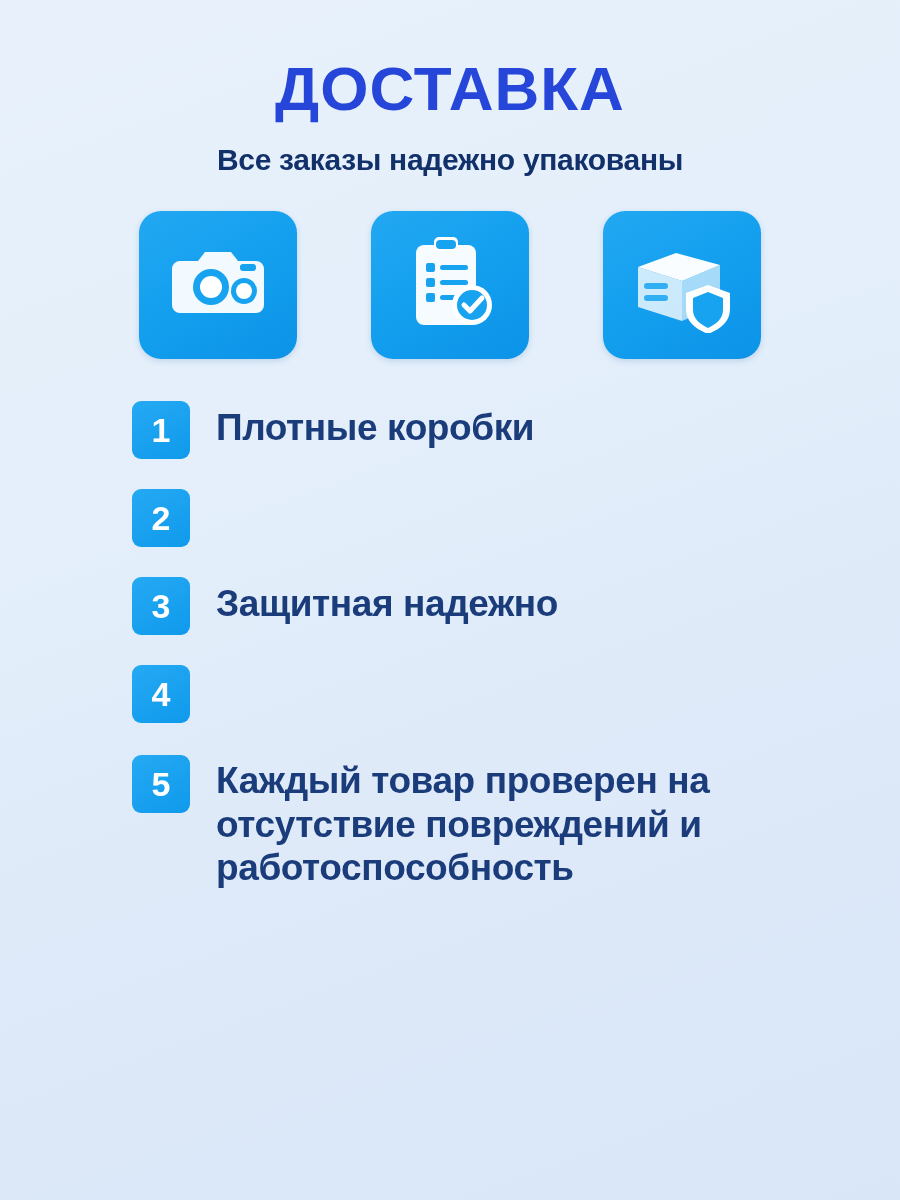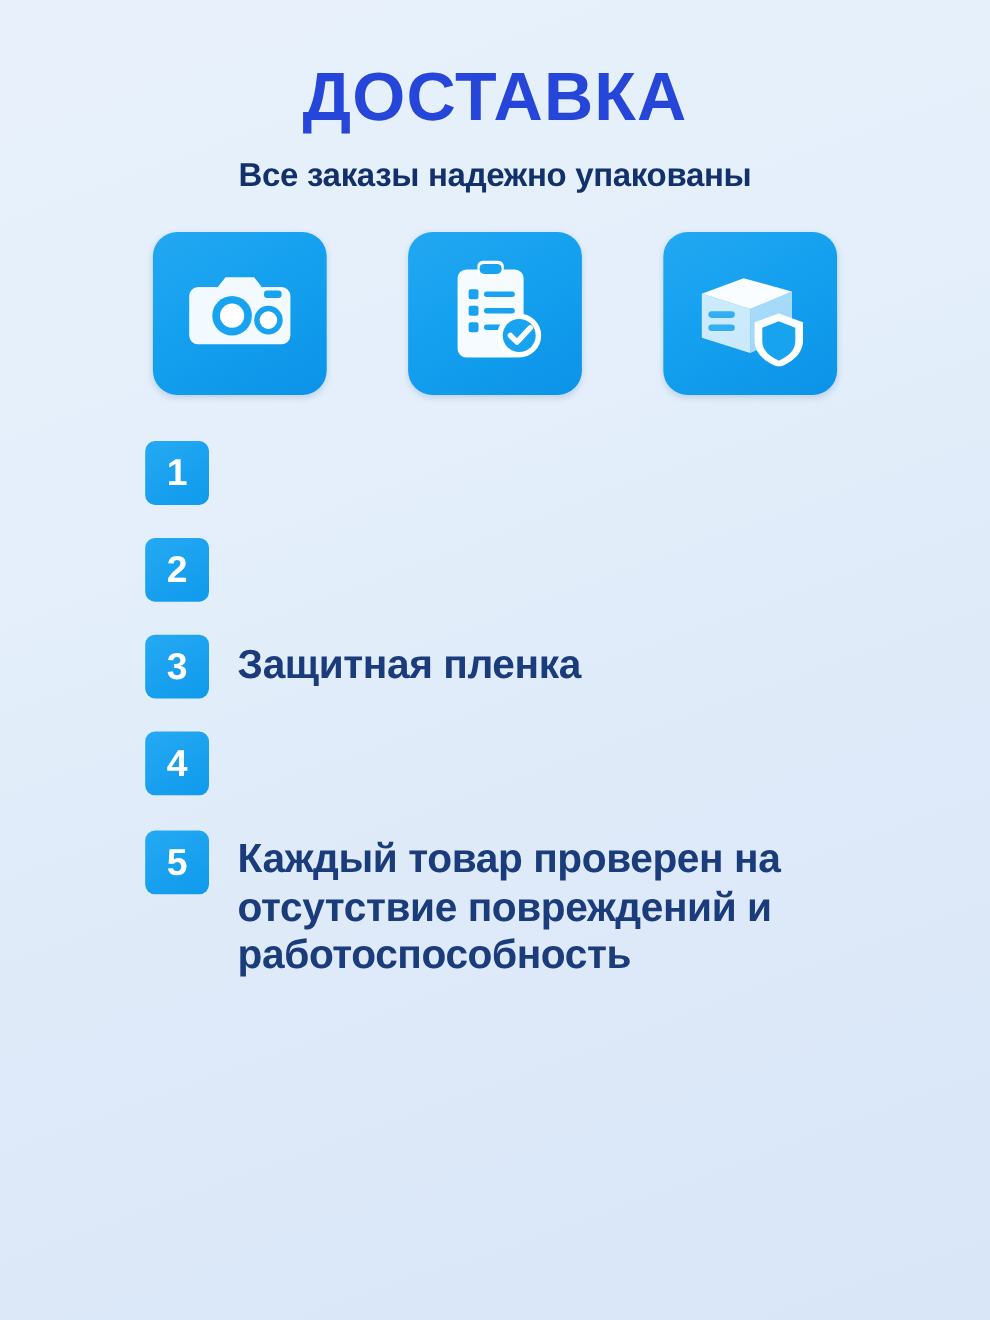--- a/index.html
+++ b/index.html
@@ -157,29 +157,30 @@
         <path d="M80 55 l15 6 v12 c0 9 -7 14 -15 18 c-8 -4 -15 -9 -15 -18 v-12 z" fill="#18a3f0"></path>
       </svg>
     </div>
 
   </div>
 
   <div class="list">
 
     <div class="row">
       <div class="badge">1</div>
+      <div class="row-label">Плотные коробки</div>
     </div>
 
     <div class="row">
       <div class="badge">2</div>
     </div>
 
     <div class="row">
       <div class="badge">3</div>
-      <div class="row-label">Защитная пленка</div>
+      <div class="row-label">Защитная надежно</div>
     </div>
 
     <div class="row">
       <div class="badge">4</div>
     </div>
 
     <div class="row tall">
       <div class="badge">5</div>
       <div class="row-label">Каждый товар проверен на отсутствие повреждений и работоспособность</div>
     </div>

